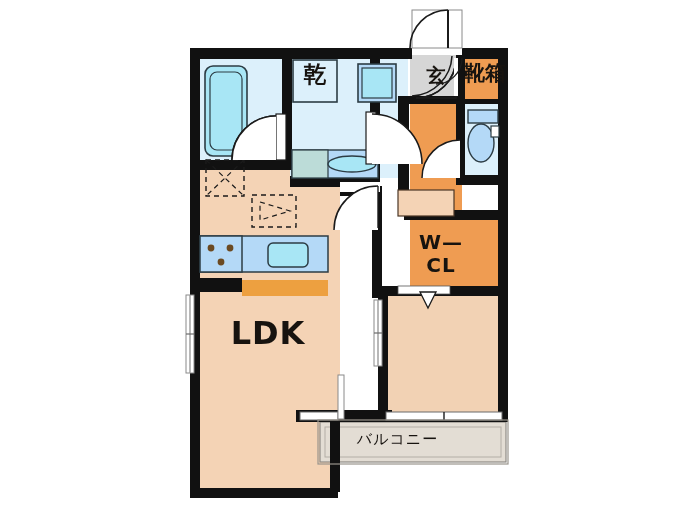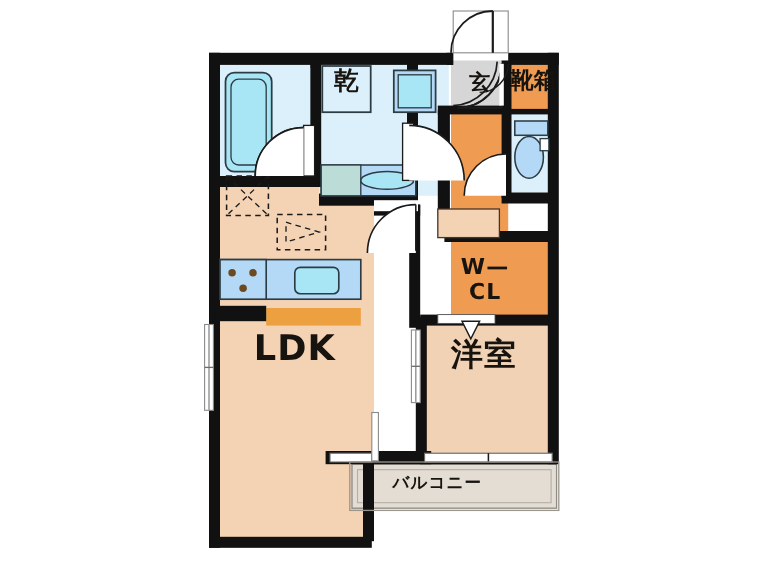--- a/index.html
+++ b/index.html
@@ -36,30 +36,30 @@
   }
   .lbl {
     position: absolute;
     color: #17130f;
     font-family: "DejaVu Sans", sans-serif;
     font-weight: 700;
     white-space: nowrap;
     text-align: center;
     line-height: 1.0;
   }
-  .lbl-ldk       { left: 198px; top: 300px; width: 140px; font-size: 32px; letter-spacing: 1px; }
+  .lbl-ldk       { left: 198px; top: 317px; width: 140px; font-size: 32px; letter-spacing: 1px; }
   .lbl-ldk-area  { left: 198px; top: 355px; width: 150px; font-size: 29px; letter-spacing: 0px; }
   .lbl-room      { left: 387px; top: 308px; width: 106px; font-size: 29px; letter-spacing: 1px; }
   .lbl-room-area { left: 387px; top: 341px; width: 106px; font-size: 28px; }
   .lbl-wcl1      { left: 396px; top: 232px; width: 90px; font-size: 20px; letter-spacing: 1px; }
   .lbl-wcl2      { left: 396px; top: 255px; width: 90px; font-size: 20px; letter-spacing: 1px; }
   .lbl-kan       { left: 297px; top: 63px; width: 36px; font-size: 23px; }
   .lbl-gen       { left: 421px; top: 66px; width: 30px; font-size: 19px; }
   .lbl-kutsu     { left: 459px; top: 63px; width: 52px; font-size: 21px; letter-spacing: 0px; text-align: center; }
-  .lbl-balcony   { left: 330px; top: 432px; width: 135px; font-size: 15px; font-weight: 700; letter-spacing: 1px; }
+  .lbl-balcony   { left: 330px; top: 432px; width: 135px; font-size: 15px; font-weight: 400; letter-spacing: 1px; }
 </style>
 </head>
 <body>
 
 <div id="floorplan-root">
 
   <svg class="svg-stage" viewBox="0 0 700 525">
 
     <g>
 
@@ -265,21 +265,20 @@
     </g>
 
     <g>
       <rect x="318" y="420" width="190" height="44" fill="none" stroke="#9a958d" stroke-width="1.2"></rect>
     </g>
 
   </svg>
 
   <div class="label-layer">
     <div class="lbl lbl-ldk">LDK</div>
-    <div class="lbl lbl-room">洋室</div>
     <div class="lbl lbl-wcl1">W—</div>
     <div class="lbl lbl-wcl2">CL</div>
     <div class="lbl lbl-kan">乾</div>
     <div class="lbl lbl-gen">玄</div>
     <div class="lbl lbl-kutsu">靴箱</div>
     <div class="lbl lbl-balcony">バルコニー</div>
   </div>
 
 </div>
 

